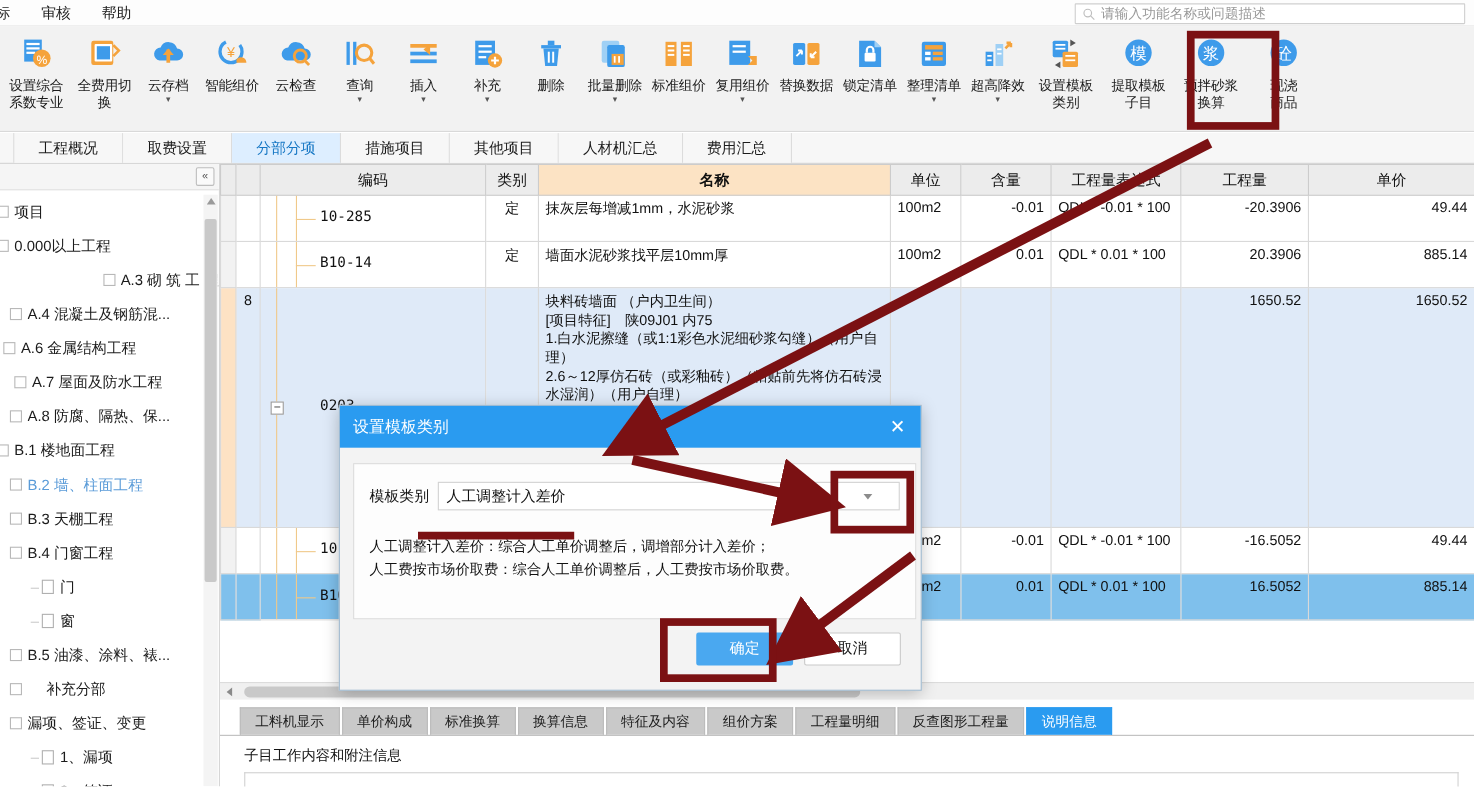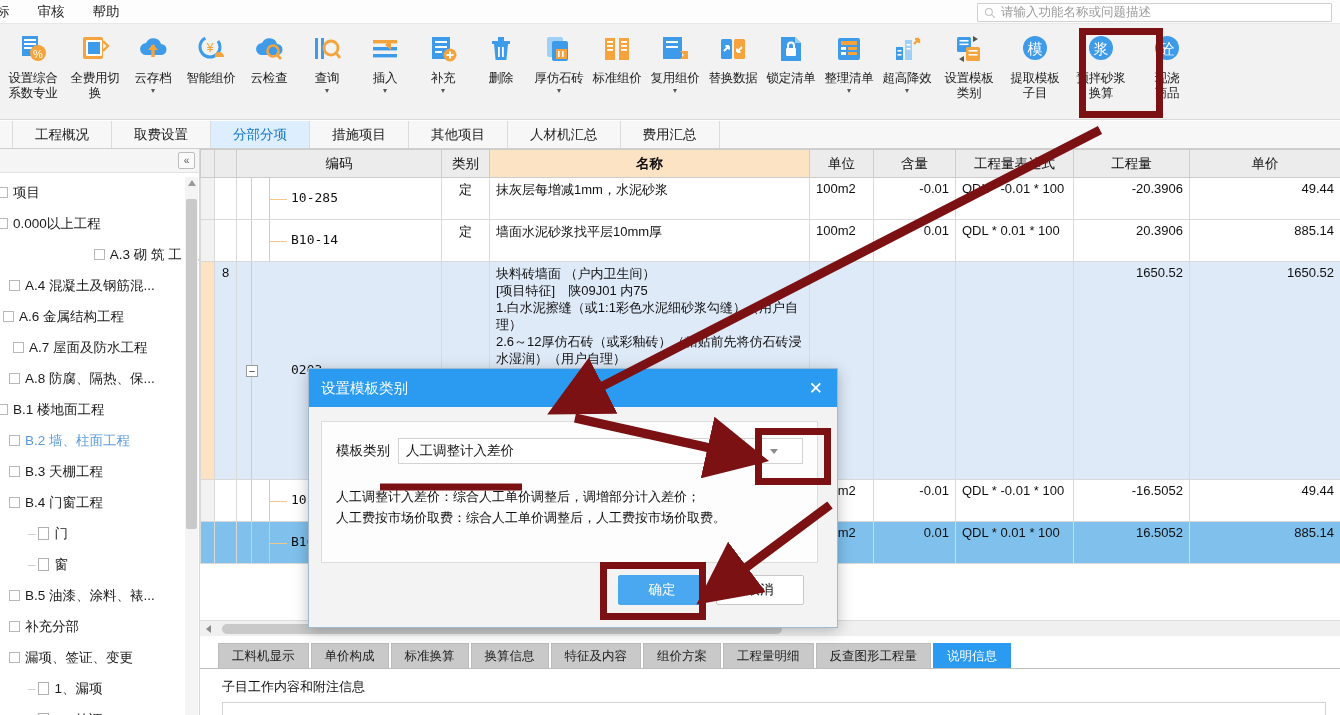--- a/index.html
+++ b/index.html
@@ -159,21 +159,21 @@
     position: absolute; left: 308px; top: 368px; width: 530px; height: 260px;
     background: #f3f3f3; border: 1px solid #9fb9cf; box-shadow: 0 3px 14px rgba(0,0,0,.25);
     z-index: 40;
   }
   .dlg-title {
     height: 38px; background: #2a9bf0; color: #fff; display: flex; align-items: center;
     padding: 0 12px; font-size: 14.5px;
   }
   .dlg-title .t { flex: 1; }
   .dlg-close { font-size: 17px; color: #fff; line-height: 17px; padding: 0 2px; }
-  .dlg-body { padding: 14px 19px 0 12px; }
+  .dlg-body { padding: 14px 4px 0 12px; }
   .dlg-inner {
     border: 1px solid #dcdcdc; background: #fdfdfd; height: 142px; padding: 16px 14px 0 14px;
   }
   .row1 { display: flex; align-items: center; }
   .row1 .lbl { font-size: 13.5px; color: #111; margin-right: 8px; white-space: nowrap; }
   .combo {
     flex: 1; height: 26px; border: 1px solid #d2d2d2; background: #fff;
     display: flex; align-items: center; position: relative; gap: 47px;
   }
   .combo .val { flex: 1; padding-left: 7px; font-size: 13.5px; color: #111; }
@@ -307,21 +307,21 @@
         <div class="lb">删除</div>
       </div>
       <div class="rb w2">
         <span><svg class="ic" viewBox="0 0 32 32">
             <rect x="4" y="4" width="16" height="20" rx="2" fill="#9fd0f5"></rect>
             <rect x="9" y="8" width="16" height="20" rx="2" fill="#3e9bea"></rect>
             <rect x="13" y="16" width="11" height="10" fill="#f5a33c"></rect>
             <rect x="15" y="18" width="1.6" height="6" fill="#fff"></rect>
             <rect x="19" y="18" width="1.6" height="6" fill="#fff"></rect>
           </svg></span>
-        <div class="lb">厚仿石砖</div>
+        <div class="lb">批量删除</div>
         <div class="caret">▾</div>
       </div>
       <div class="rb w2">
         <span><svg class="ic" viewBox="0 0 32 32">
             <rect x="4" y="5" width="10" height="22" fill="#f5a33c"></rect>
             <rect x="18" y="5" width="10" height="22" fill="#f5a33c"></rect>
             <rect x="6" y="8" width="6" height="1.8" fill="#fff"></rect>
             <rect x="6" y="12" width="6" height="1.8" fill="#fff"></rect>
             <rect x="6" y="16" width="6" height="1.8" fill="#fff"></rect>
             <rect x="20" y="8" width="6" height="1.8" fill="#fff"></rect>
@@ -489,21 +489,21 @@
         </div>
         <div class="tnode" style="padding-left: 26px;">
           <span class="tdash">–</span>
           <span class="tpage"></span>
           <span class="tlabel">窗</span>
         </div>
         <div class="tnode" style="padding-left: 14px;">
           <span class="tbox"></span>
           <span class="tlabel">B.5  油漆、涂料、裱...</span>
         </div>
-        <div class="tnode" style="padding-left: 14px;">
+        <div class="tnode" style="padding-left: 14px; gap: 17px;">
           <span class="tbox"></span>
           <span class="tlabel">补充分部</span>
         </div>
         <div class="tnode" style="padding-left: 14px;">
           <span class="tbox"></span>
           <span class="tlabel">漏项、签证、变更</span>
         </div>
         <div class="tnode" style="padding-left: 26px;">
           <span class="tdash">–</span>
           <span class="tpage"></span>

